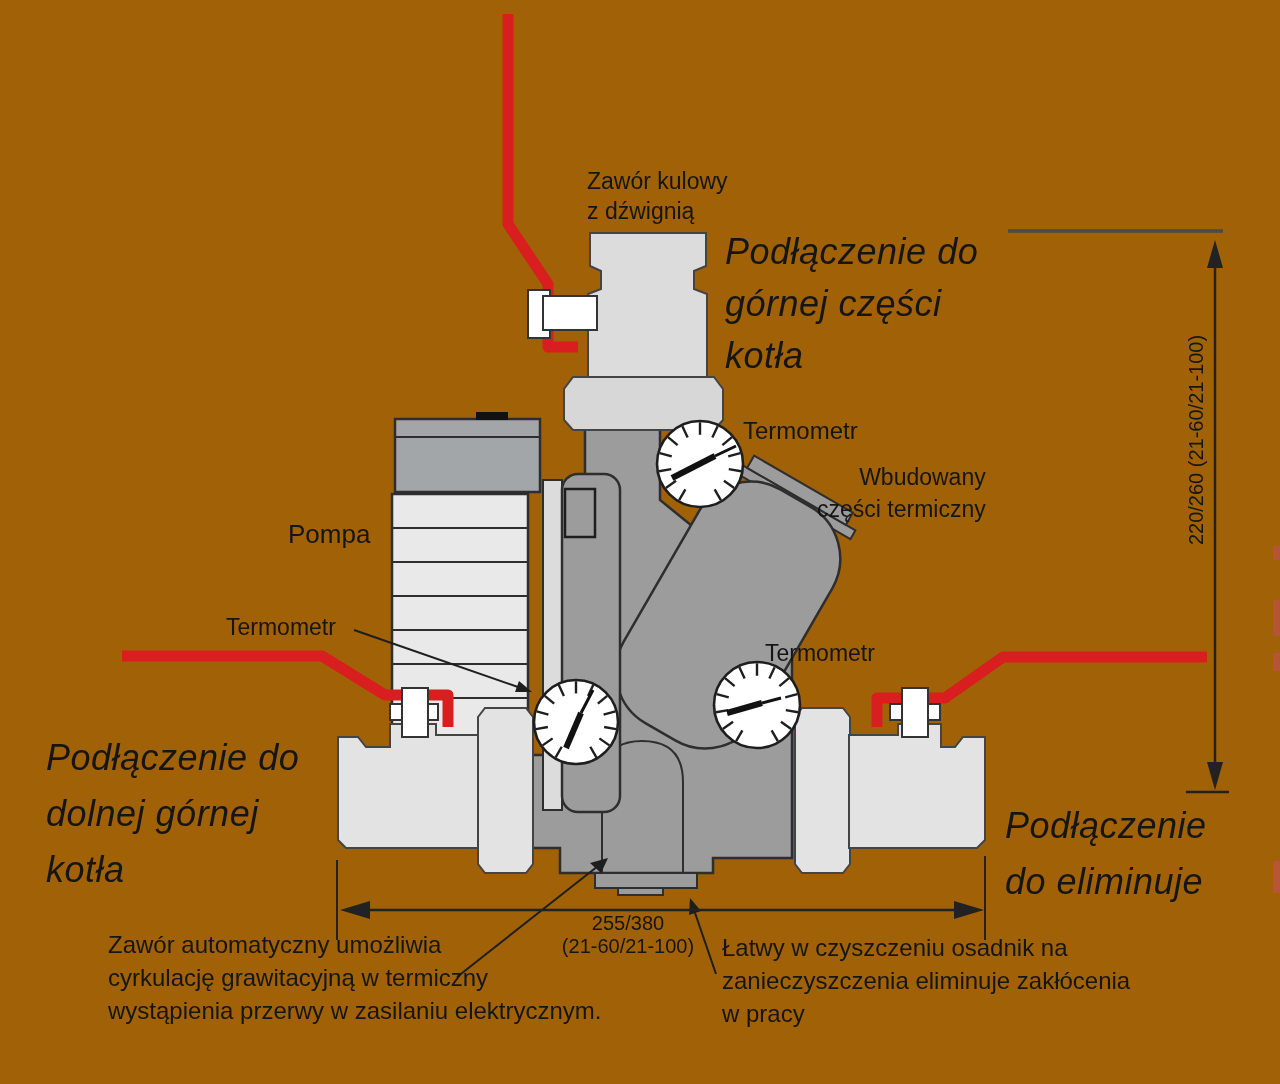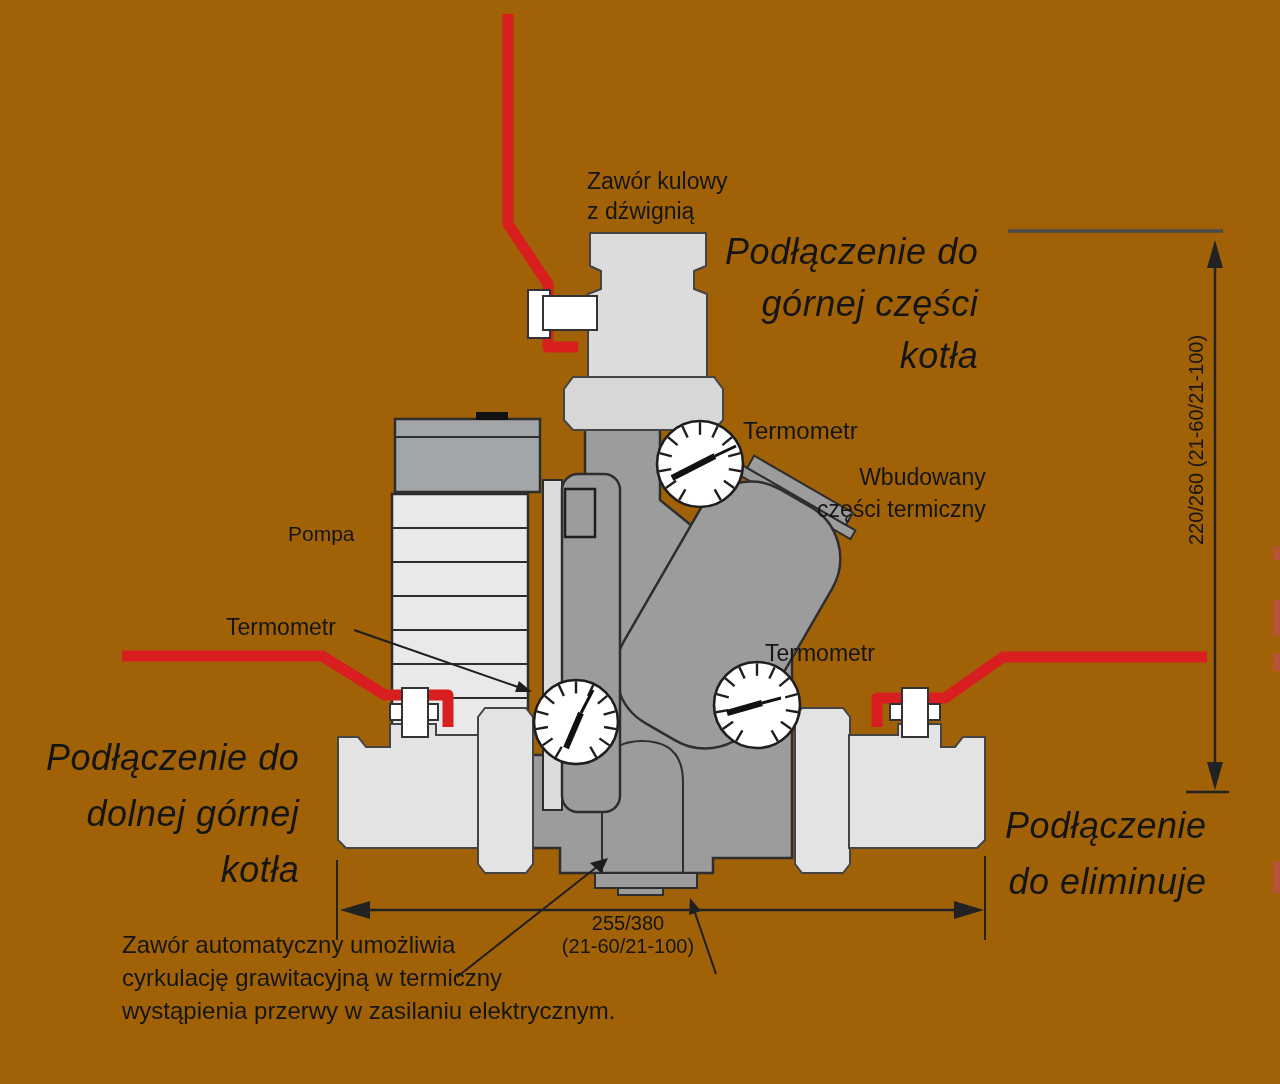--- a/index.html
+++ b/index.html
@@ -2,21 +2,21 @@
 <html><head>
 <meta charset="utf-8">
 <style>
   html,body{margin:0;padding:0;background:#ffffff;}
   .canvas{position:relative;width:1280px;height:1084px;background:#a16207;overflow:hidden;
           font-family:Liberation Sans, sans-serif;color:#111;}
   svg.diagram{position:absolute;left:0;top:0;}
   .lbl{position:absolute;white-space:nowrap;color:#151515;}
   .lbl div{white-space:nowrap;}
   .plain{font-size:23px;line-height:30px;}
-  .conn{font-size:36px;line-height:52px;font-style:italic;letter-spacing:.5px;text-align:right;}
+  .conn{font-size:36px;line-height:52px;font-style:italic;letter-spacing:.5px;}
   .note{font-size:24px;line-height:33px;}
   .dim{font-size:20px;line-height:23px;text-align:center;}
 </style>
 </head>
 <body>
 
 <div class="canvas">
 
 <svg class="diagram" width="1280" height="1084" viewBox="0 0 1280 1084">
 
@@ -184,21 +184,21 @@
   <div>kotła</div>
 </div>
 
 <div class="lbl plain" style="left:743px;top:416px;font-size:24px;">Termometr</div>
 
 <div class="lbl plain" style="left:817px;top:461px;line-height:32px;text-align:right;">
   <div>Wbudowany</div>
   <div>części termiczny</div>
 </div>
 
-<div class="lbl plain" style="left:288px;top:519px;font-size:21px;">Pompa</div>
+<div class="lbl plain" style="left:288px;top:519px;font-size:26px;">Pompa</div>
 
 <div class="lbl plain" style="left:226px;top:612px;">Termometr</div>
 
 <div class="lbl plain" style="left:765px;top:638px;">Termometr</div>
 
 <div class="lbl conn" style="left:46px;top:730px;line-height:56px;">
   <div>Podłączenie do</div>
   <div>dolnej górnej</div>
   <div>kotła</div>
 </div>
@@ -208,20 +208,25 @@
   <div>do eliminuje</div>
 </div>
 
 <div class="lbl dim" style="left:921px;top:426px;width:550px;height:28px;line-height:28px;transform:rotate(-90deg);">220/260 (21-60/21-100)</div>
 
 <div class="lbl dim" style="left:538px;top:912px;width:180px;">
   <div>255/380</div>
   <div>(21-60/21-100)</div>
 </div>
 
-<div class="lbl note" style="left:122px;top:928px;">
+<div class="lbl note" style="left:108px;top:928px;">
   <div>Zawór automatyczny umożliwia</div>
   <div>cyrkulację grawitacyjną w termiczny</div>
   <div>wystąpienia przerwy w zasilaniu elektrycznym.</div>
 </div>
 
+<div class="lbl note" style="left:722px;top:931px;">
+  <div>Łatwy w czyszczeniu osadnik na</div>
+  <div>zanieczyszczenia eliminuje zakłócenia</div>
+  <div>w pracy</div>
+</div>
 
 </div>
 
 </body></html>

